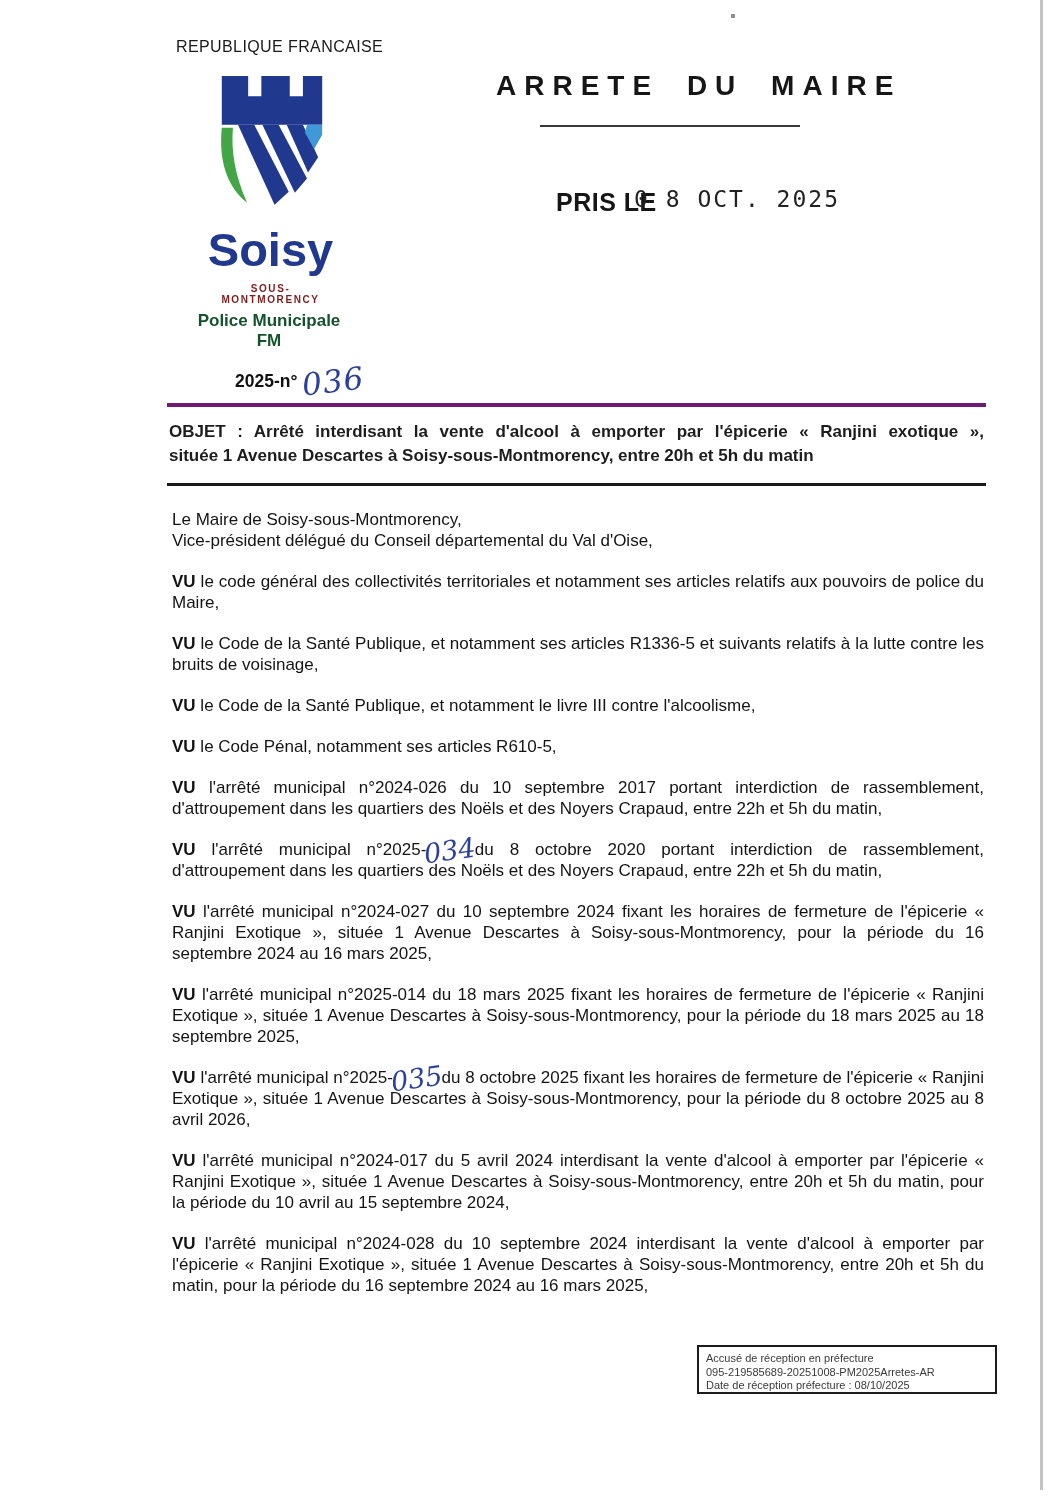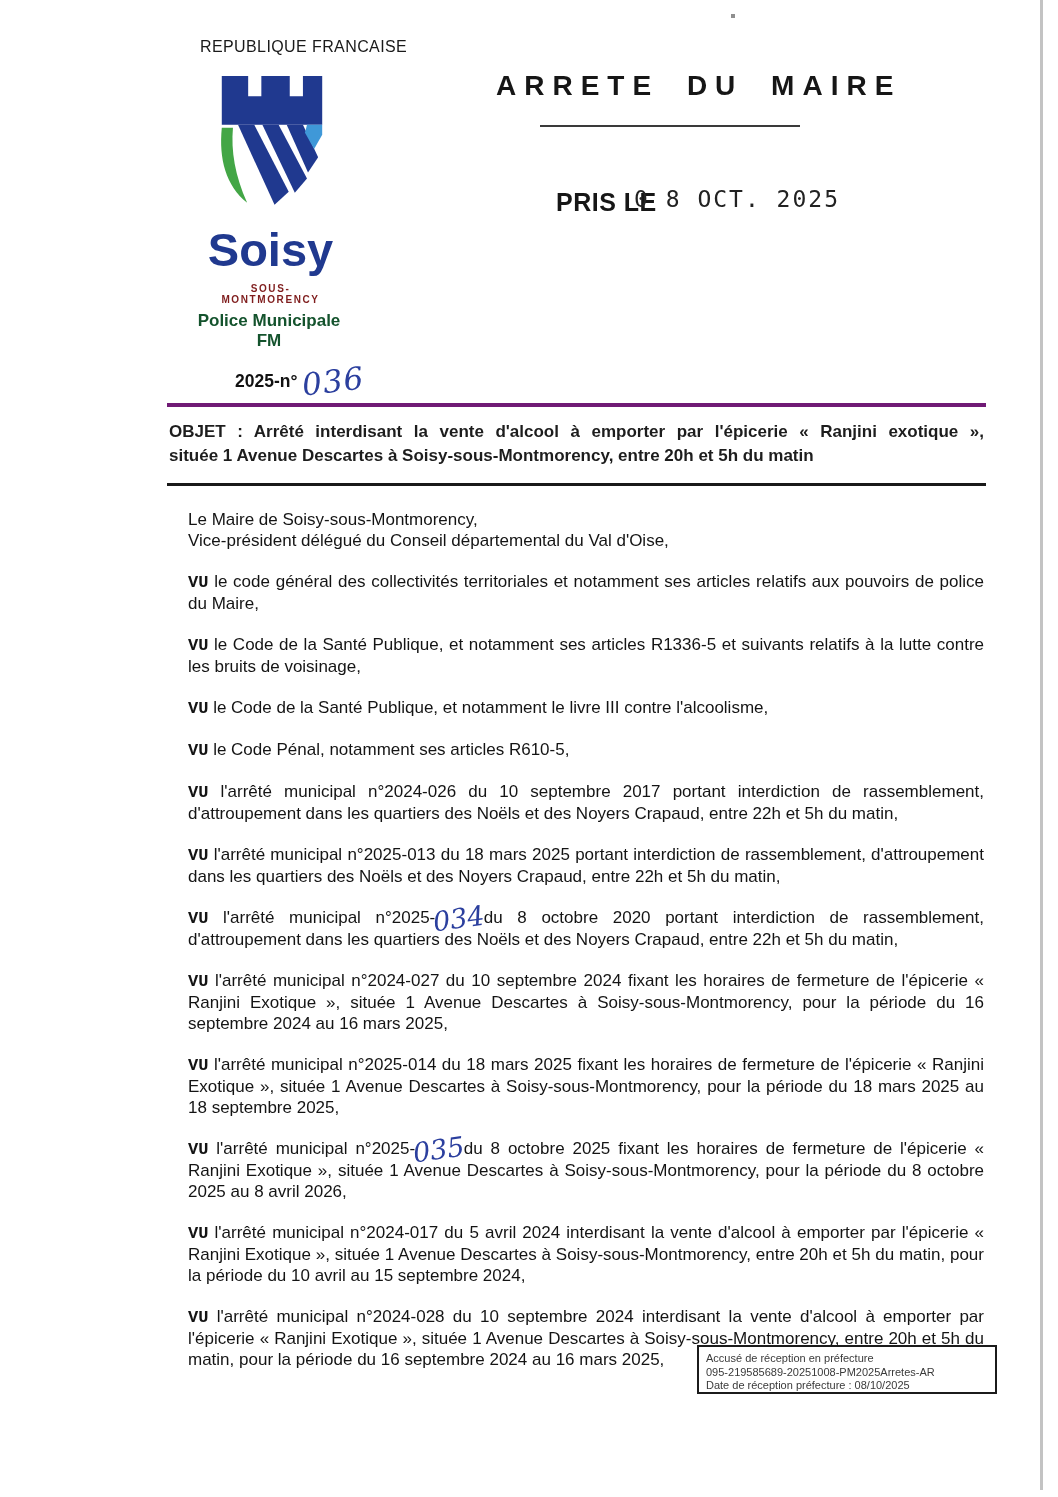--- a/index.html
+++ b/index.html
@@ -9,21 +9,21 @@
     height: 1497px;
     background: #ffffff;
     font-family: "Liberation Sans", sans-serif;
     color: #1d1d1d;
     overflow: hidden;
   }
 
   
   .republic {
     position: absolute; left: 176px; top: 38px;
-    font-size: 16px; letter-spacing: 0.4px; color: #1a1a1a; margin-left: 24px;
+    font-size: 16px; letter-spacing: 0.4px; color: #1a1a1a;
   }
   .logo-svg { position: absolute; left: 213px; top: 74px; width: 118px; height: 142px; }
   .city-name {
     position: absolute; left: 203px; top: 222px; width: 135px;
     font-size: 47px; font-weight: bold; color: #20398f; text-align: center;
     letter-spacing: 0px;
   }
   .city-subtitle {
     position: absolute; left: 205px; top: 283px; width: 131px;
     font-size: 10px; font-weight: bold; color: #7f1d1d;
@@ -83,23 +83,23 @@
   .objet-line2 {
     font-size: 17px; font-weight: bold; line-height: 24px;
     text-align: left;
   }
 
   
   .body-text {
     position: absolute; left: 172px; top: 509px; width: 812px;
     font-size: 17px; line-height: 21px; color: #141414;
   }
-  .body-text p { margin: 0 0 20px 16px; text-align: justify; }
+  .body-text p { margin: 0 0 20px 0; text-align: justify; }
   .body-text p.intro { text-align: left; margin-bottom: 20px; }
-  .vu { font-weight: bold; font-family: Liberation Mono, monospace; }
+  .vu { font-weight: bold; }
   .hand-inline {
     display: inline-block;
     font-size: 27px;
     line-height: 0;
     transform: rotate(-8deg);
     vertical-align: -5px;
     margin: 0 -1px 0 -2px;
     letter-spacing: 0px;
   }
 
@@ -175,21 +175,20 @@
 
   <p><b class="vu">VU</b> <span class="pre">le Code de la Santé Publique, et notamment ses articles R1336-5 et suivants relatifs à la lutte contre les bruits de voisinage,</span></p>
 
   <p><b class="vu">VU</b> <span class="pre">le Code de la Santé Publique, et notamment le livre III contre l'alcoolisme,</span></p>
 
   <p><b class="vu">VU</b> <span class="pre">le Code Pénal, notamment ses articles R610-5,</span></p>
 
 
   <p><b class="vu">VU</b> <span class="pre">l'arrêté municipal n°2024-026 du 10 septembre 2017 portant interdiction de rassemblement, d'attroupement dans les quartiers des Noëls et des Noyers Crapaud, entre 22h et 5h du matin,</span></p>
 
-  <p><b class="vu">VU</b> <span class="pre">l'arrêté municipal n°2025-013 du 18 mars 2025 portant interdiction de rassemblement, d'attroupement dans les quartiers des Noëls et des Noyers Crapaud, entre 22h et 5h du matin,</span></p>
 
   <p><b class="vu">VU</b> <span class="pre">l'arrêté municipal n°2025-</span><span class="hand hand-inline">034</span><span class="post">du 8 octobre 2020 portant interdiction de rassemblement, d'attroupement dans les quartiers des Noëls et des Noyers Crapaud, entre 22h et 5h du matin,</span></p>
 
   <p><b class="vu">VU</b> <span class="pre">l'arrêté municipal n°2024-027 du 10 septembre 2024 fixant les horaires de fermeture de l'épicerie « Ranjini Exotique », située 1 Avenue Descartes à Soisy-sous-Montmorency, pour la période du 16 septembre 2024 au 16 mars 2025,</span></p>
 
   <p><b class="vu">VU</b> <span class="pre">l'arrêté municipal n°2025-014 du 18 mars 2025 fixant les horaires de fermeture de l'épicerie « Ranjini Exotique », située 1 Avenue Descartes à Soisy-sous-Montmorency, pour la période du 18 mars 2025 au 18 septembre 2025,</span></p>
 
   <p><b class="vu">VU</b> <span class="pre">l'arrêté municipal n°2025-</span><span class="hand hand-inline">035</span><span class="post">du 8 octobre 2025 fixant les horaires de fermeture de l'épicerie « Ranjini Exotique », située 1 Avenue Descartes à Soisy-sous-Montmorency, pour la période du 8 octobre 2025 au 8 avril 2026,</span></p>
 
   <p><b class="vu">VU</b> <span class="pre">l'arrêté municipal n°2024-017 du 5 avril 2024 interdisant la vente d'alcool à emporter par l'épicerie « Ranjini Exotique », située 1 Avenue Descartes à Soisy-sous-Montmorency, entre 20h et 5h du matin, pour la période du 10 avril au 15 septembre 2024,</span></p>

